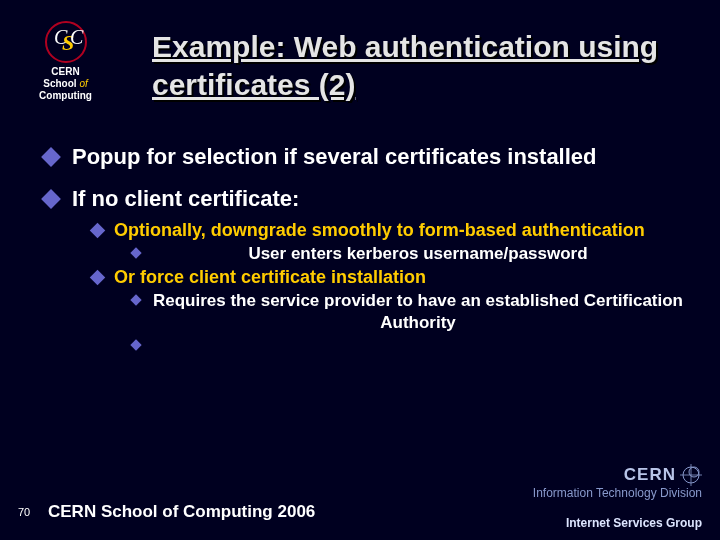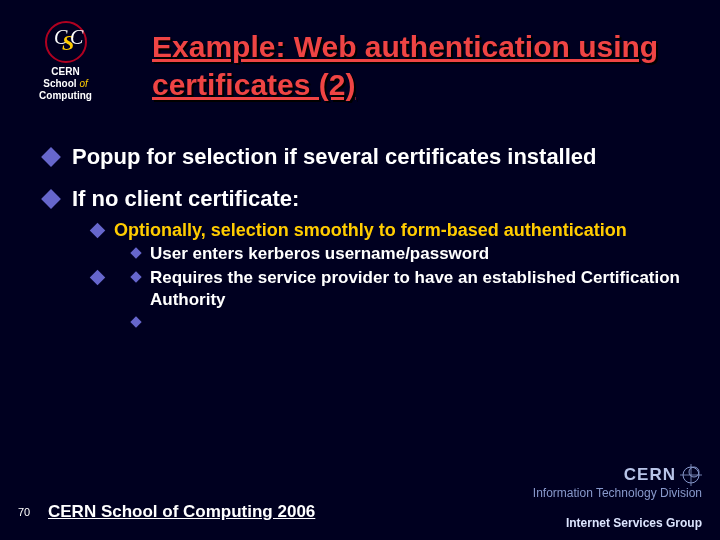--- a/index.html
+++ b/index.html
@@ -41,21 +41,21 @@
   .logo-text .of {
     color: #ffcc00;
     font-style: italic;
     font-weight: normal;
   }
   .title {
     position: absolute;
     top: 28px;
     left: 152px;
     right: 30px;
-    color: #ef4444;
+    color: #e5e5e5;
     font-size: 30px;
     font-weight: bold;
     line-height: 38px;
     text-shadow: 2px 2px 0 #000;
   }
   .title .underline {
     text-decoration: underline;
   }
   .content {
     position: absolute;
@@ -96,20 +96,21 @@
     margin-bottom: 2px;
     font-size: 18px;
     font-weight: bold;
     color: #ffcc00;
   }
   ul.lvl1 > li > .dia { top: 5px; width: 11px; height: 11px; }
   ul.lvl2 {
     list-style: none;
     margin: 2px 0 2px 0;
     padding: 0 0 0 18px;
+    text-align: center;
   }
   ul.lvl2 > li {
     position: relative;
     padding-left: 18px;
     margin-bottom: 1px;
     font-size: 17px;
     font-weight: bold;
     color: #fff;
     line-height: 22px;
   }
@@ -122,21 +123,20 @@
     color: #fff;
     margin-top: 36px;
   }
   .footer-text {
     position: absolute;
     bottom: 18px;
     left: 48px;
     font-size: 17px;
     font-weight: bold;
     color: #fff;
-    text-decoration: underline;
   }
   .footer-right {
     position: absolute;
     bottom: 10px;
     right: 18px;
     text-align: right;
   }
   .cern-logo-row {
     display: flex;
     align-items: center;
@@ -195,30 +195,31 @@
       <li>
         <span class="dia"></span>
         <span>Popup for selection if several certificates installed</span>
       </li>
       <li>
         <span class="dia"></span>
         <span>If no client certificate:</span>
         <ul class="lvl1">
           <li>
             <span class="dia"></span>
-            <span>Optionally, selection smoothly to form-based authentication</span>
+            <span>Optionally, downgrade smoothly to form-based authentication</span>
             <ul class="lvl2">
               <li>
                 <span class="dia"></span>
                 <span>User enters kerberos username/password</span>
               </li>
             </ul>
           </li>
           <li>
             <span class="dia"></span>
+            <span>Or force client certificate installation</span>
             <ul class="lvl2">
               <li>
                 <span class="dia"></span>
                 <span>Requires the service provider to have an established Certification Authority</span>
               </li>
               <li>
                 <span class="dia"></span>
               </li>
             </ul>
           </li>

